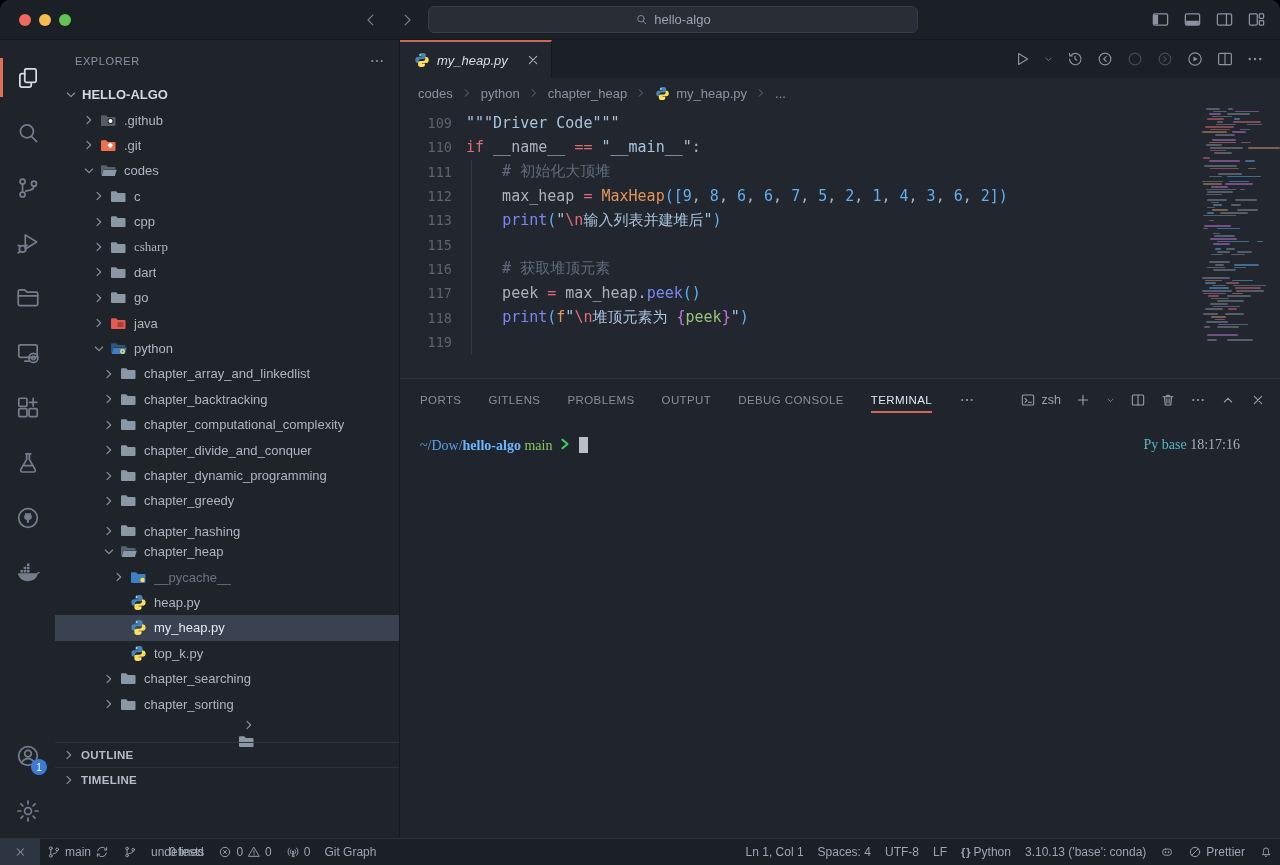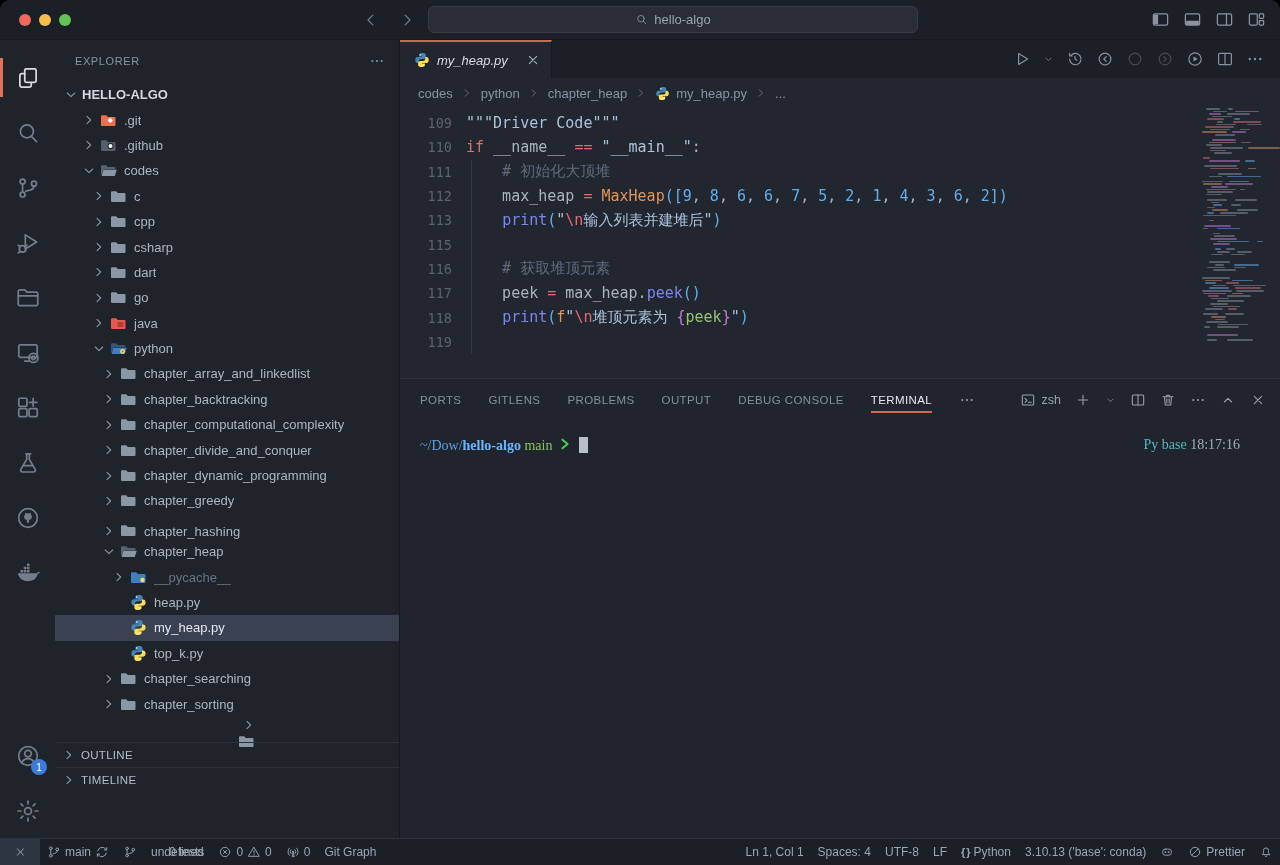--- a/index.html
+++ b/index.html
@@ -47,21 +47,21 @@
   .sb-more { margin-left:auto; width:16px; height:16px; color:#8b93a2; }
   .tree { flex:none; }
   .trow { height:25.4px; display:flex; align-items:center; white-space:nowrap; cursor:pointer; }
   .trow.selected { background:#3a4252; color:#e3e7ee; }
   .trow .twist { width:16px; height:16px; flex:none; color:#8b93a2; margin-right:3px; }
   .trow .ticon { width:17px; height:17px; flex:none; margin-right:7px; display:flex; }
   .trow .tlabel { overflow:hidden; text-overflow:ellipsis; }
   .trow.root .tlabel { font-weight:700; color:#d3d8e0; }
   .trow.dim .tlabel { color:#6b7383; }
   .sb-section { height:25px; border-top:1px solid #2c313b; display:flex; align-items:center;
-    padding-left:6px; color:#b7bdc8; font-weight:400; font-size:11.5px; letter-spacing:.3px; }
+    padding-left:6px; color:#b7bdc8; font-weight:700; font-size:11.5px; letter-spacing:.3px; }
   .sb-section .twist { width:16px; height:16px; margin-right:4px; color:#8b93a2; }
 
   
   .editor-col { flex:1; display:flex; flex-direction:column; min-width:0; background:#22262e; }
   .tabbar { height:38px; background:#1b1f26; display:flex; flex:none; position:relative; }
   .tab { width:152px; background:#22262e; display:flex; align-items:center; padding:0 10px 0 14px;
     border-top:2px solid #c56a53; border-right:1px solid #15181e; color:#d8dce3;
     font-size:13px; font-style:italic; gap:7px; cursor:pointer; }
   .tab .ticon { width:16px; height:16px; display:flex; }
   .tab .close { margin-left:auto; width:16px; height:16px; color:#aab1bd; }
@@ -301,41 +301,41 @@
                 <path d="M6.5 9l5.5 5.5L17.5 9"></path>
               </svg></span>
             <span class="tlabel">HELLO-ALGO</span>
           </div>
           <div class="trow" style="padding-left: 26px;">
             <span class="twist"><svg viewBox="0 0 24 24" fill="none" stroke="currentColor" stroke-width="1.6" stroke-linecap="round" stroke-linejoin="round" width="100%" height="100%">
                 <path d="M9 6.5l5.5 5.5L9 17.5"></path>
               </svg></span>
             <span class="ticon">
               <svg viewBox="0 0 17 17" width="100%" height="100%">
-                <path fill="#ec704c" d="M1 4.2a1 1 0 0 1 1-1h4.2L7.8 5h6.7a1 1 0 0 1 1 1v7a1 1 0 0 1-1 1H2a1 1 0 0 1-1-1z"></path>
-                <rect x="8.2" y="6.3" width="4" height="4" rx=".7" transform="rotate(45 10.2 8.3)" fill="#fff"></rect>
-              </svg>
-            </span>
-            <span class="tlabel">.git</span>
-          </div>
-          <div class="trow" style="padding-left: 26px;">
-            <span class="twist"><svg viewBox="0 0 24 24" fill="none" stroke="currentColor" stroke-width="1.6" stroke-linecap="round" stroke-linejoin="round" width="100%" height="100%">
-                <path d="M9 6.5l5.5 5.5L9 17.5"></path>
-              </svg></span>
-            <span class="ticon">
-              <svg viewBox="0 0 17 17" width="100%" height="100%">
                 <path fill="#565d68" d="M1 4.2a1 1 0 0 1 1-1h4.2L7.8 5h6.7a1 1 0 0 1 1 1v7a1 1 0 0 1-1 1H2a1 1 0 0 1-1-1z"></path>
                 <circle cx="10.5" cy="9" r="3" fill="#1f232a"></circle>
                 <circle cx="10.5" cy="9" r="2" fill="#fff"></circle>
               </svg>
             </span>
             <span class="tlabel">.github</span>
           </div>
           <div class="trow" style="padding-left: 26px;">
             <span class="twist"><svg viewBox="0 0 24 24" fill="none" stroke="currentColor" stroke-width="1.6" stroke-linecap="round" stroke-linejoin="round" width="100%" height="100%">
+                <path d="M9 6.5l5.5 5.5L9 17.5"></path>
+              </svg></span>
+            <span class="ticon">
+              <svg viewBox="0 0 17 17" width="100%" height="100%">
+                <path fill="#ec704c" d="M1 4.2a1 1 0 0 1 1-1h4.2L7.8 5h6.7a1 1 0 0 1 1 1v7a1 1 0 0 1-1 1H2a1 1 0 0 1-1-1z"></path>
+                <rect x="8.2" y="6.3" width="4" height="4" rx=".7" transform="rotate(45 10.2 8.3)" fill="#fff"></rect>
+              </svg>
+            </span>
+            <span class="tlabel">.git</span>
+          </div>
+          <div class="trow" style="padding-left: 26px;">
+            <span class="twist"><svg viewBox="0 0 24 24" fill="none" stroke="currentColor" stroke-width="1.6" stroke-linecap="round" stroke-linejoin="round" width="100%" height="100%">
                 <path d="M6.5 9l5.5 5.5L17.5 9"></path>
               </svg></span>
             <span class="ticon">
               <svg viewBox="0 0 17 17" width="100%" height="100%">
                 <path fill="#8a97a6" opacity=".55" d="M1 4.2a1 1 0 0 1 1-1h4.2L7.8 5h6.7a1 1 0 0 1 1 1v1.2H3.9L2.1 13H2a1 1 0 0 1-1-1z"></path>
                 <path fill="#8a97a6" d="M3.6 7.7h13.2l-2 6.3H1.7z"></path>
               </svg>
             </span>
             <span class="tlabel">codes</span>
           </div>
@@ -354,21 +354,21 @@
             <span class="twist"><svg viewBox="0 0 24 24" fill="none" stroke="currentColor" stroke-width="1.6" stroke-linecap="round" stroke-linejoin="round" width="100%" height="100%">
                 <path d="M9 6.5l5.5 5.5L9 17.5"></path>
               </svg></span>
             <span class="ticon">
               <svg viewBox="0 0 17 17" width="100%" height="100%">
                 <path fill="#8a97a6" d="M1 4.2a1 1 0 0 1 1-1h4.2L7.8 5h6.7a1 1 0 0 1 1 1v7a1 1 0 0 1-1 1H2a1 1 0 0 1-1-1z"></path>
               </svg>
             </span>
             <span class="tlabel">cpp</span>
           </div>
-          <div class="trow" style="padding-left: 36px;">
+          <div class="trow" style="padding-left: 36px; font-family: Liberation Serif, serif;">
             <span class="twist"><svg viewBox="0 0 24 24" fill="none" stroke="currentColor" stroke-width="1.6" stroke-linecap="round" stroke-linejoin="round" width="100%" height="100%">
                 <path d="M9 6.5l5.5 5.5L9 17.5"></path>
               </svg></span>
             <span class="ticon">
               <svg viewBox="0 0 17 17" width="100%" height="100%">
                 <path fill="#8a97a6" d="M1 4.2a1 1 0 0 1 1-1h4.2L7.8 5h6.7a1 1 0 0 1 1 1v7a1 1 0 0 1-1 1H2a1 1 0 0 1-1-1z"></path>
               </svg>
             </span>
             <span class="tlabel">csharp</span>
           </div>

